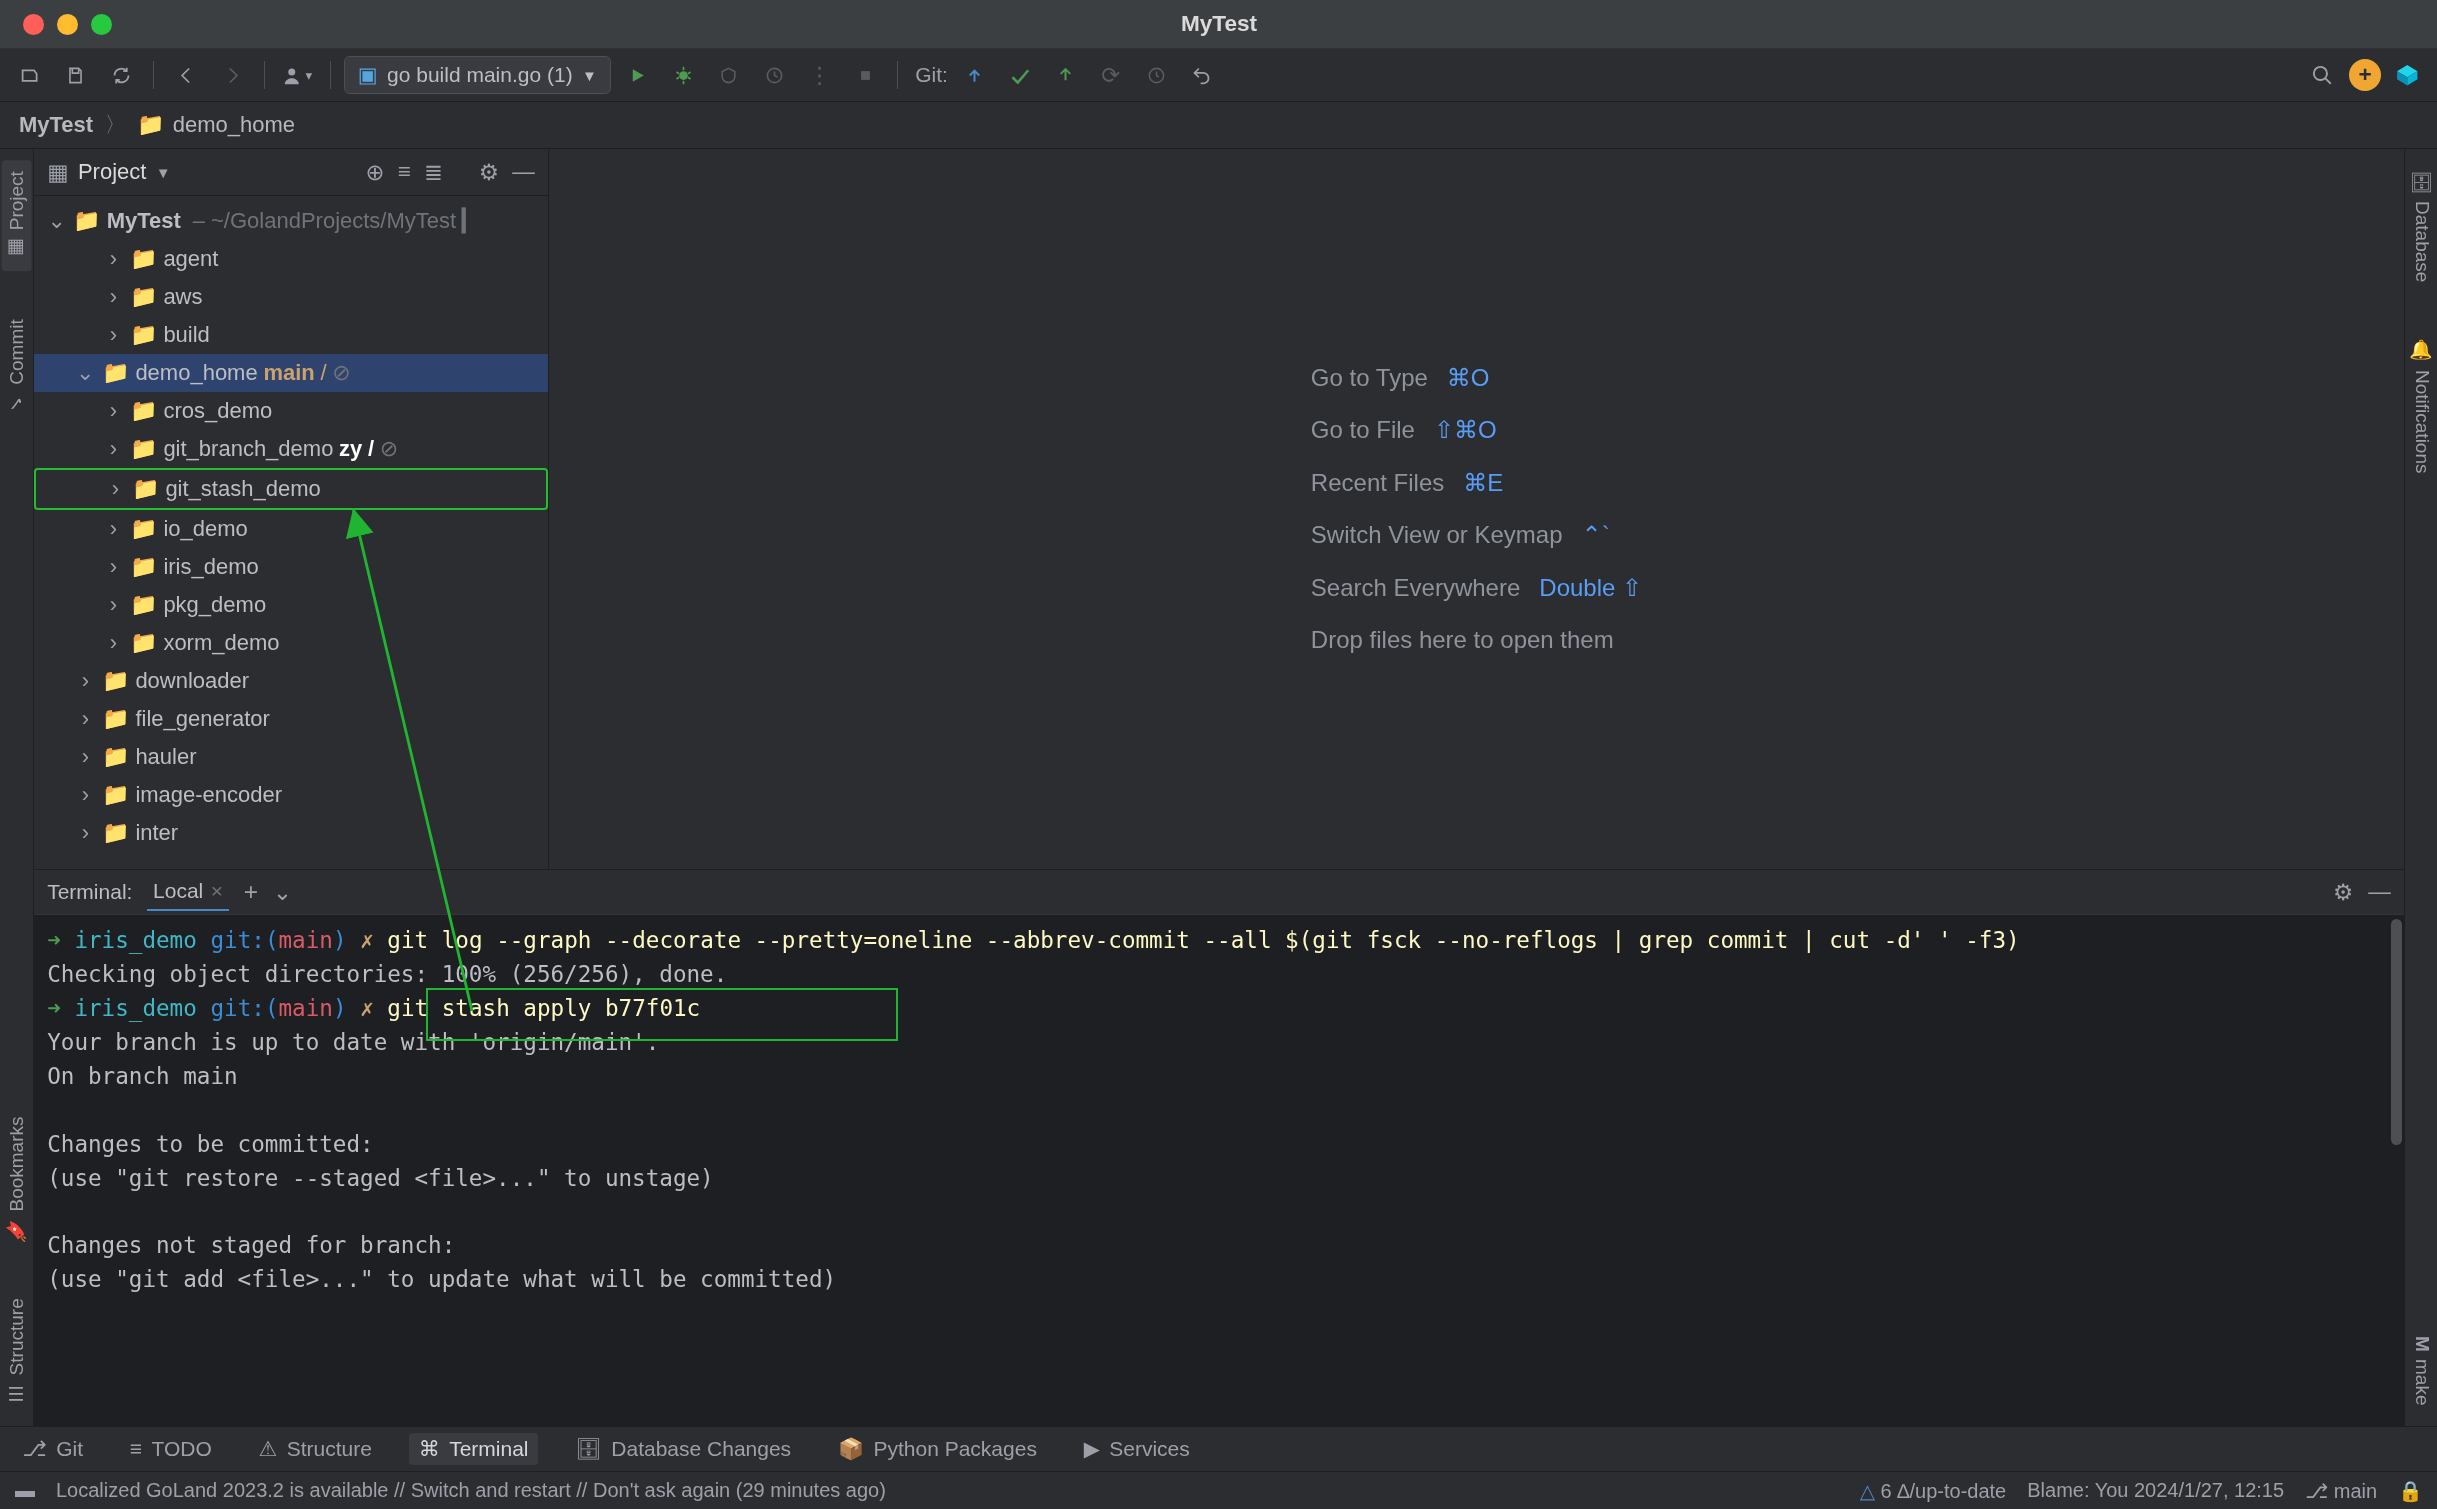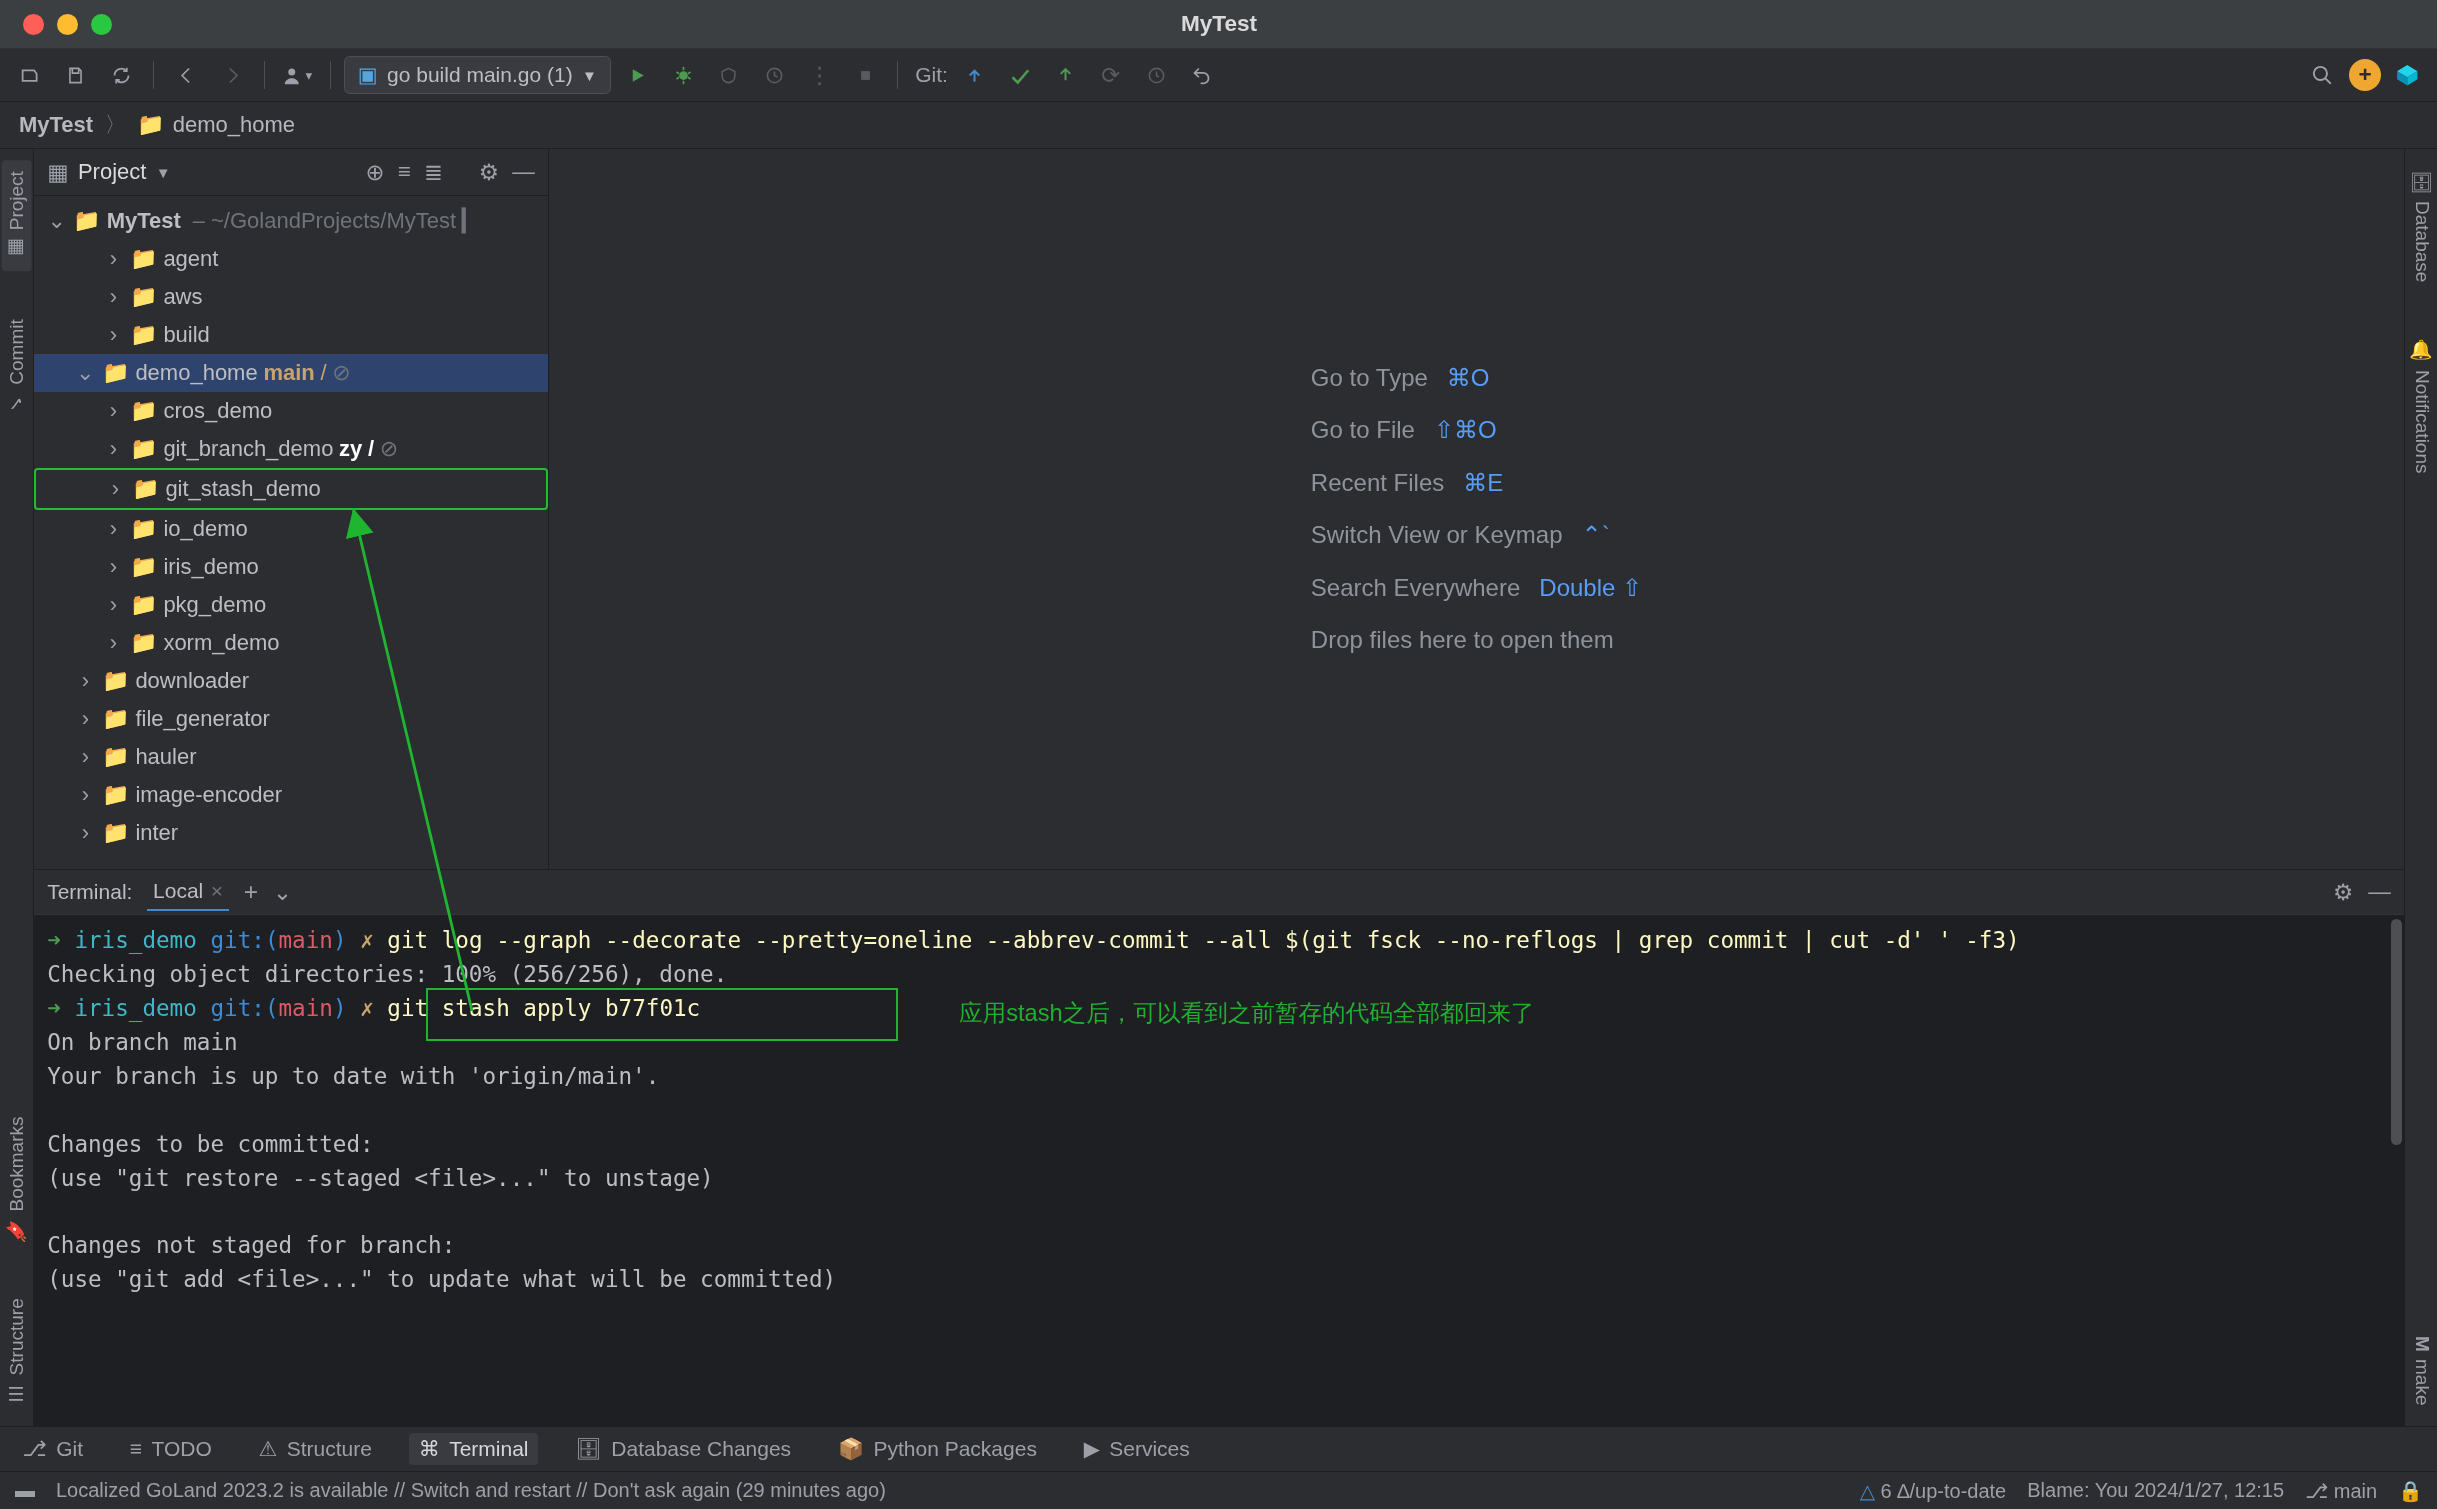--- a/index.html
+++ b/index.html
@@ -539,32 +539,31 @@
         </div>
         <div>Checking object directories: 100% (256/256), done.</div>
         <div>
           <span class="tl-arrow">➜ </span>
           <span class="tl-cyan">iris_demo</span>
           <span> </span>
           <span class="tl-blue">git:</span><span class="tl-blue">(</span><span class="tl-red">main</span><span class="tl-blue">)</span>
           <span class="tl-yellow"> ✗ </span>
           <span class="cmd">git stash apply b77f01c</span>
         </div>
+        <div>Your branch is up to date with 'origin/main'.</div>
         <div>On branch main</div>
-        <div>Your branch is up to date with 'origin/main'.</div>
         <div>&nbsp;</div>
         <div>Changes to be committed:</div>
         <div>  (use "git restore --staged &lt;file&gt;..." to unstage)</div>
         <div>&nbsp;</div>
         <div>Changes not staged for branch:</div>
         <div>  (use "git add &lt;file&gt;..." to update what will be committed)</div>
 
         <div class="green-rect" style="left:392px; top:73px; width:472px; height:53px;"></div>
 
-        <div class="annot" style="left:925px; top:81px;">应用stash之后，可以看到之前暂存的代码全部都回来了</div>
 
         <div style="position:absolute;right:1.9px;top:3.8px;width:11.3px;height:226px;background:#4d4f52;border-radius:5.7px;"></div>
       </div>
     </div>
   </div>
 
   <div class="gutter-right">
     <div class="vlabel r">
       <span>🗄</span>
       <span>Database</span>

